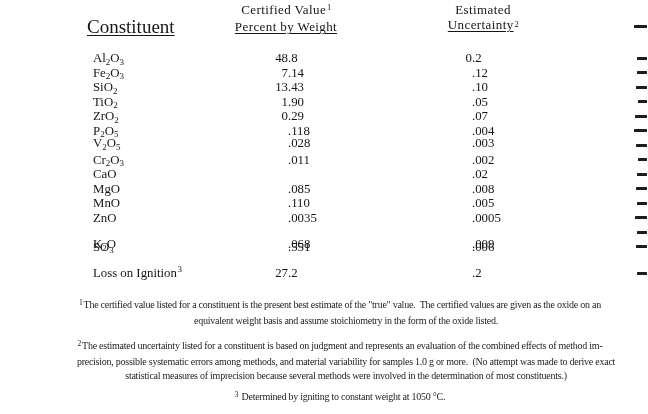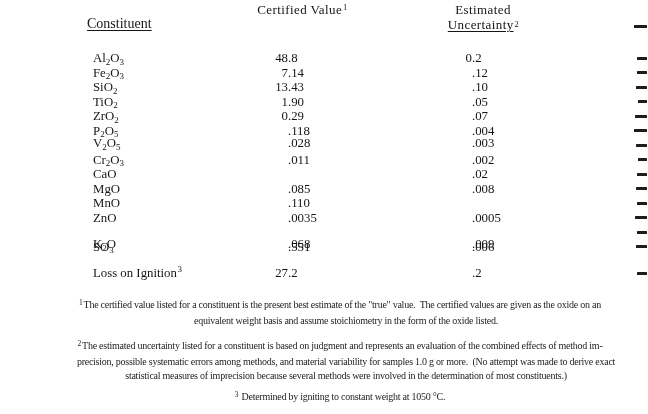--- a/index.html
+++ b/index.html
@@ -1,21 +1,21 @@
 <!DOCTYPE html>
 <html><head>
 <meta charset="utf-8">
 <style>
   html,body{margin:0;padding:0;background:#e8e8e8;}
   .sheet{
     position:relative;width:648px;height:414px;background:#ffffff;overflow:hidden;
     color:#161616;font-family:"Liberation Serif","DejaVu Serif",serif;
   }
-  .hdr1{position:absolute;left:87px;top:16px;font-size:14px;}
-  .hdr2{position:absolute;left:212px;top:2px;width:180px;text-align:center;font-size:13px;line-height:15px;letter-spacing:0.4px;}
+  .hdr1{position:absolute;left:87px;top:16px;font-size:19px;}
+  .hdr2{position:absolute;left:196px;top:2px;width:180px;text-align:center;font-size:13px;line-height:15px;letter-spacing:0.4px;}
   .hdr3{position:absolute;left:400px;top:2px;width:166px;text-align:center;font-size:13px;line-height:15px;letter-spacing:0.4px;}
   .ul{text-decoration:underline;text-decoration-thickness:1.3px;text-underline-offset:2px;}
   .hsup{font-size:8.5px;position:relative;top:-4px;left:1px;}
   .trow{position:absolute;left:0;width:648px;height:14px;font-size:12.8px;line-height:14px;}
   .c1{position:absolute;left:93px;white-space:pre;}
   .sb{font-size:9px;position:relative;top:2.5px;}
   .c2{position:absolute;left:210px;white-space:pre;}
   .c2 .int{display:inline-block;width:78px;text-align:right;}
   .c3{position:absolute;left:400px;white-space:pre;}
   .c3 .int{display:inline-block;width:72px;text-align:right;}
@@ -30,20 +30,21 @@
 <body>
 
 <div class="sheet">
 
   <div class="hdr1">
     <span class="ul">Constituent</span>
   </div>
 
   <div class="hdr2">
     <div><span>Certified Value</span><span class="hsup">1</span></div>
+    <div><span class="ul">Percent by Weight</span></div>
   </div>
 
   <div class="hdr3">
     <div>Estimated</div>
     <div><span class="ul">Uncertainty</span><span class="hsup" style="top:-2px">2</span></div>
   </div>
 
   <div id="rows">
       <div class="trow" style="top: 51px;">
         <span class="c1"><span>Al</span><span class="sb">2</span><span>O</span><span class="sb">3</span></span>
@@ -90,20 +91,21 @@
         <span class="c3"><span class="int"></span><span class="frac">.02</span></span>
       </div>
       <div class="trow" style="top: 181.5px;">
         <span class="c1"><span>MgO</span></span>
         <span class="c2"><span class="int"></span><span class="frac">.085</span></span>
         <span class="c3"><span class="int"></span><span class="frac">.008</span></span>
       </div>
       <div class="trow" style="top: 196px;">
         <span class="c1"><span>MnO</span></span>
         <span class="c2"><span class="int"></span><span class="frac">.110</span></span>
+        <span class="c3"><span class="int"></span><span class="frac">.005</span></span>
       </div>
       <div class="trow" style="top: 210.5px;">
         <span class="c1"><span>ZnO</span></span>
         <span class="c2"><span class="int"></span><span class="frac">.0035</span></span>
         <span class="c3"><span class="int"></span><span class="frac">.0005</span></span>
       </div>
       <div class="trow" style="top: 225px; margin-top: 12px;">
         <span class="c1"><span>K</span><span class="sb">2</span><span>O</span></span>
         <span class="c2"><span class="int"></span><span class="frac">.068</span></span>
         <span class="c3"><span class="int"></span><span class="frac">.009</span></span>

